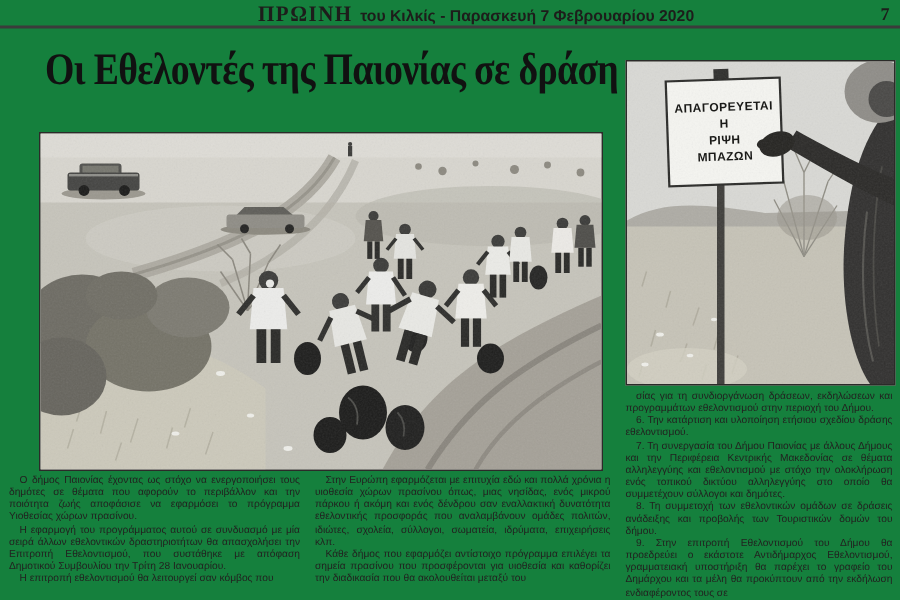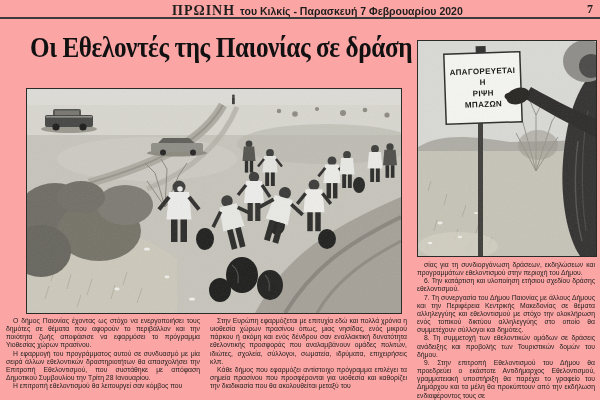--- a/index.html
+++ b/index.html
@@ -1,17 +1,17 @@
 <!DOCTYPE html>
 <html><head>
 <meta charset="utf-8">
 <style>
   html,body{margin:0;padding:0;background:#e9e9e6;}
   .page{
-    position:relative;width:600px;height:400px;background:#fca5a5;
+    position:relative;width:600px;height:400px;background:#15803d;
     overflow:hidden;font-family:"Liberation Sans",sans-serif;color:#1d1d1b;
   }
   
   .masthead-row{position:absolute;top:0;left:0;width:600px;height:17px;}
   .masthead{position:absolute;left:172px;top:1px;white-space:nowrap;}
   .masthead .brand{
     font-family:"Liberation Serif",serif;font-weight:700;font-size:14px;
     letter-spacing:1px;display:inline-block;transform:scaleY(1.05);
   }
   .masthead .edition{

